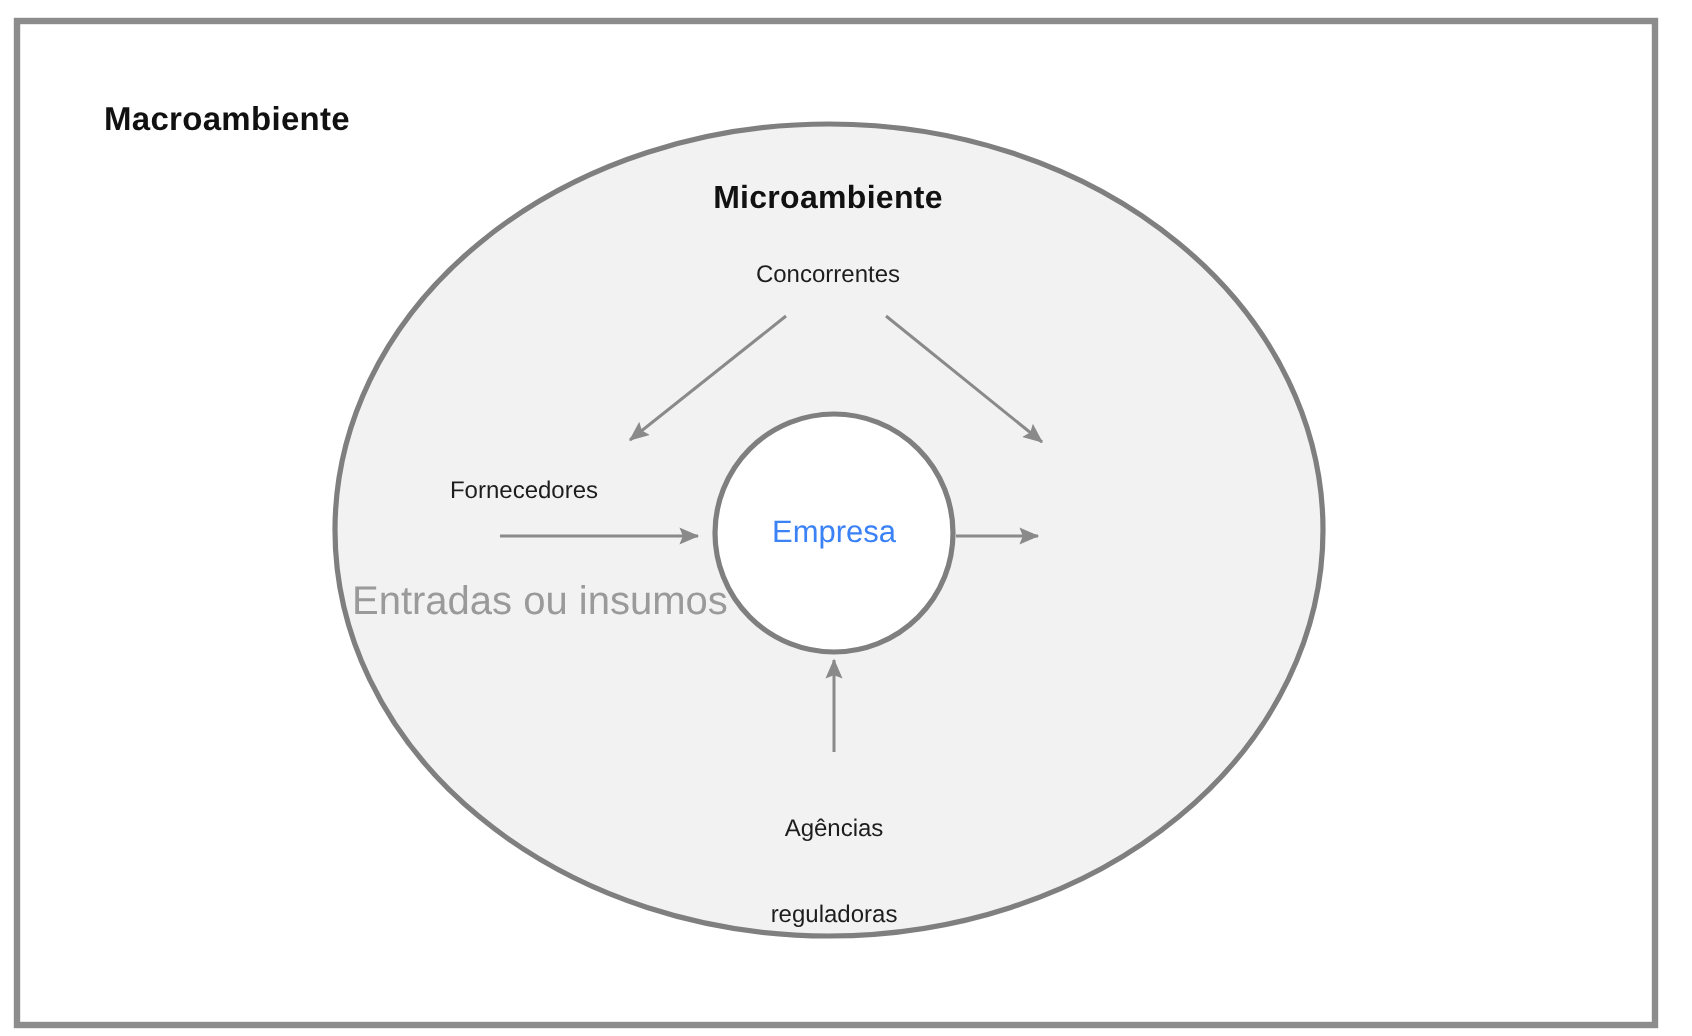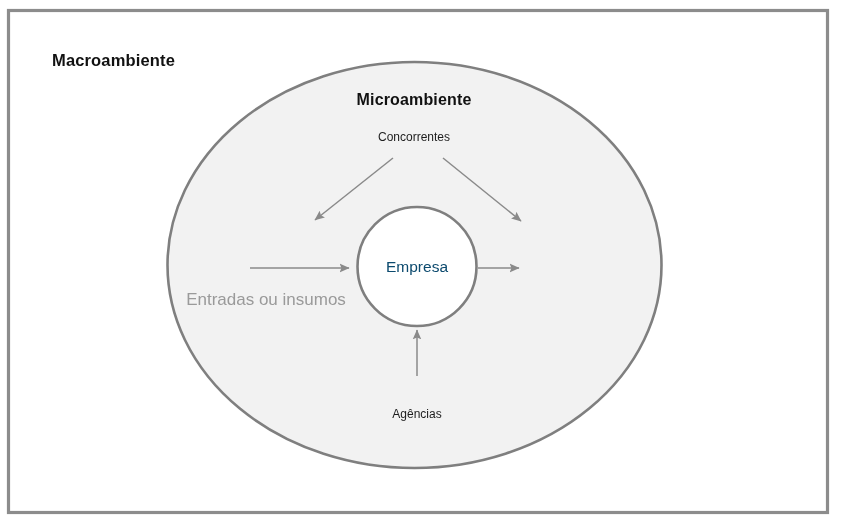--- a/index.html
+++ b/index.html
@@ -48,24 +48,24 @@
     color: #111111;
   }
   .label-node {
     font-size: 12px;
     font-weight: normal;
     color: #1d1d1d;
   }
   .label-center {
     font-size: 15.5px;
     font-weight: normal;
-    color: #0c4a6e;
+    color: #3b82f6;
   }
   .label-flow {
-    font-size: 17px;
+    font-size: 20px;
     font-weight: normal;
     color: #9a9a9a;
   }
 </style>
 </head>
 <body>
 
 <div id="stage">
 
   <svg id="diagram-svg" viewBox="0 0 846 518" xmlns="http://www.w3.org/2000/svg">
@@ -92,26 +92,28 @@
 
     <circle cx="417" cy="266.5" r="59.5" fill="#ffffff" stroke="#7f7f7f" stroke-width="2.6"></circle>
   </svg>
 
   <div class="txt left-anchor label-macro" style="left:52px; top:51px;">Macroambiente</div>
 
   <div class="txt label-micro" style="left:314px; top:91px; width:200px;text-align:center;">Microambiente</div>
 
   <div class="txt label-node" style="left:314px; top:130px; width:200px;">Concorrentes</div>
 
+  <div class="txt label-node" style="left:182px; top:238px; width:160px;">Fornecedores</div>
 
   <div class="txt label-node" style="left:518px; top:238px; width:166px;">
   </div>
 
   <div class="txt label-node" style="left:337px; top:379px; width:160px;">
     <div>Agências</div>
+    <div>reguladoras</div>
   </div>
 
   <div class="txt label-center" style="left:357px; top:258px; width:120px;">Empresa</div>
 
   <div class="txt label-flow" style="left:176px; top:290px; width:180px;">Entradas ou insumos</div>
 
 
 </div>
 
 </body></html>

